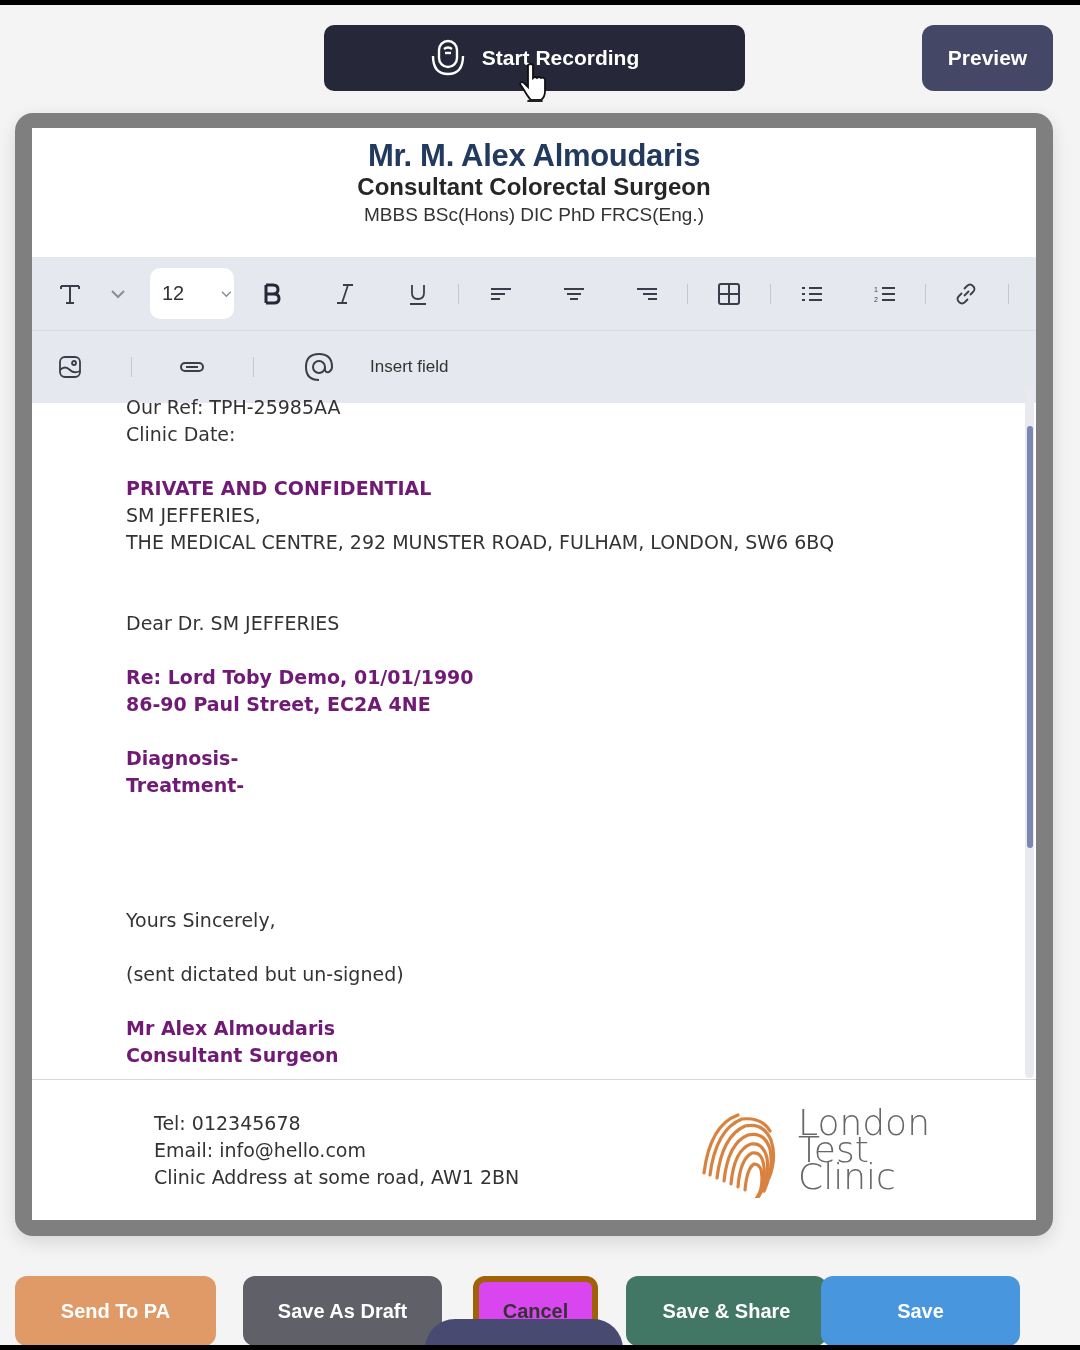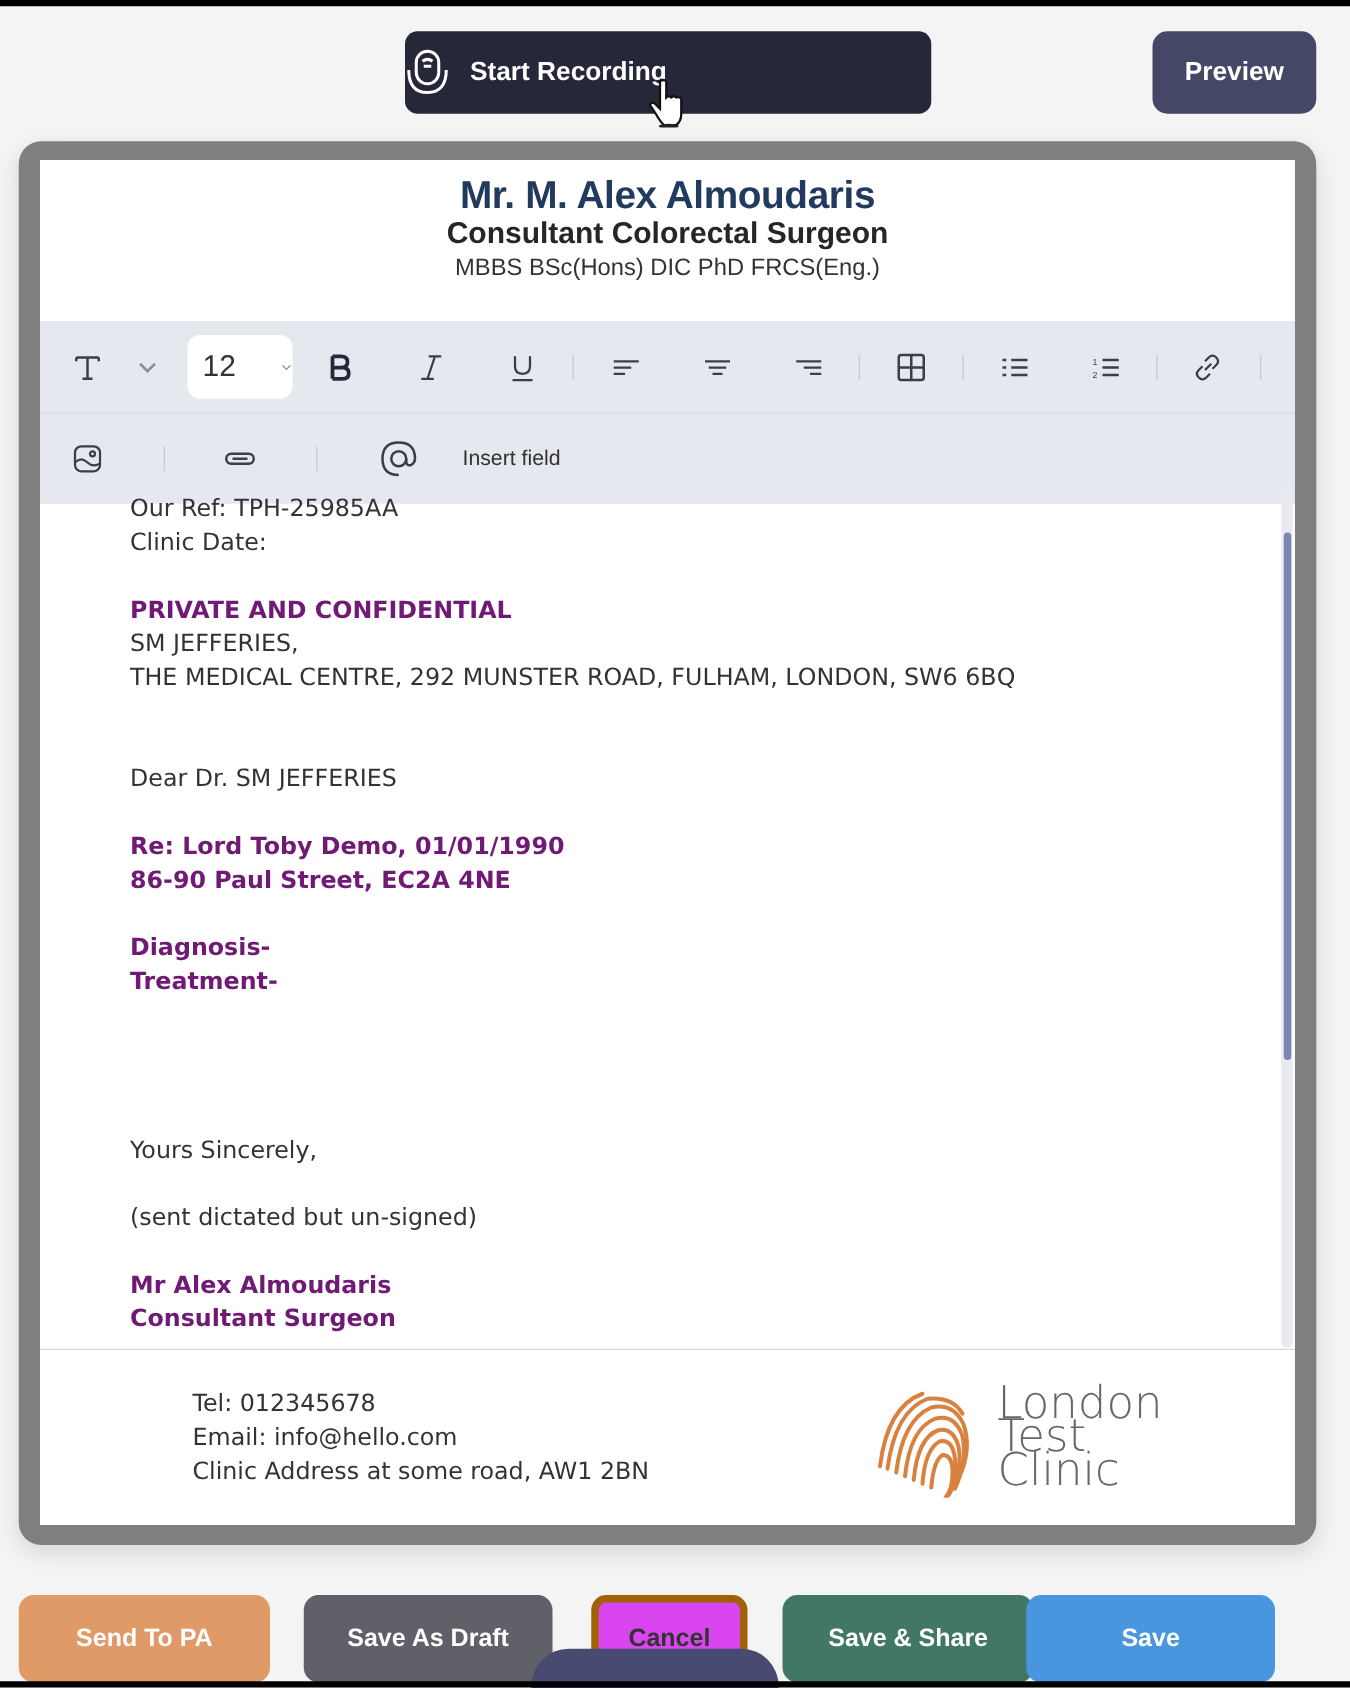--- a/index.html
+++ b/index.html
@@ -7,21 +7,21 @@
       width: 1080px; height: 1350px; overflow: hidden;
       background: #f4f4f5;
       font-family: "Liberation Sans", sans-serif;
     }
     .topbar-black { position: absolute; left: 0; top: 0; width: 1080px; height: 5px; background: #000; }
     .bottombar-black { position: absolute; left: 0; bottom: 0; width: 1080px; height: 5px; background: #000; z-index: 10; }
 
     .rec-btn {
       position: absolute; left: 324px; top: 25px; width: 421px; height: 66px;
       background: #262739; border-radius: 10px; border: none;
-      display: flex; align-items: center; justify-content: flex-start; gap: 16px;
+      display: flex; align-items: center; justify-content: center; gap: 16px;
       color: #fff; font-weight: 700; font-size: 21px; cursor: pointer;
     }
     .rec-btn svg { width: 36px; height: 40px; }
     .preview-btn {
       position: absolute; left: 922px; top: 25px; width: 131px; height: 66px;
       background: #454766; border-radius: 12px; border: none;
       color: #fff; font-weight: 700; font-size: 21px;
       display: flex; align-items: center; justify-content: center;
     }
     .cursor {
@@ -47,27 +47,27 @@
       height: 74px; display: flex; align-items: center; padding-left: 24px;
       border-bottom: 1px solid #d9dce4; background: #e6e8ef;
     }
     .tb-row2 { height: 72px; display: flex; align-items: center; padding-left: 24px; gap: 21px; }
     .tb-icon { display: flex; align-items: center; justify-content: center; width: 28px; height: 28px; color: #3b3d4a; }
     .tb-icon svg { width: 26px; height: 26px; }
     .sep { width: 1px; height: 20px; background: #c4c7d0; }
     .fontsize {
       width: 84px; height: 51px; background: #fff; border-radius: 10px;
       display: flex; align-items: center; padding-left: 12px; gap: 35px;
-      font-size: 24px; color: #333;
+      font-size: 20px; color: #333;
     }
     .insert-field { font-size: 17px; color: #333; margin-left: 14px; }
 
     .editor {
       position: absolute; left: 0; top: 259px; width: 995px; height: 692px;
-      overflow: hidden; padding-left: 72px; padding-top: 7px;
+      overflow: hidden; padding-left: 94px; padding-top: 7px;
       font-size: 20px; color: #333; line-height: 27px;
       font-family: "DejaVu Sans", sans-serif;
     }
     .editor .ln { white-space: nowrap; height: 27px; font-size: 19px; }
     .editor .bold { font-weight: 700; color: #701a75; }
     .editor .blank { height: 27px; }
     .scrolltrack { position: absolute; left: 993px; top: 260px; width: 9px; height: 690px; background: #e9eaf0; border-radius: 4px; }
     .scrollthumb { position: absolute; left: 995px; top: 298px; width: 6px; height: 422px; background: #7c87b0; border-radius: 3px; }
     .editor-divider { position: absolute; left: 0; top: 951px; width: 1004px; height: 1px; background: #d8d8d8; }
 

